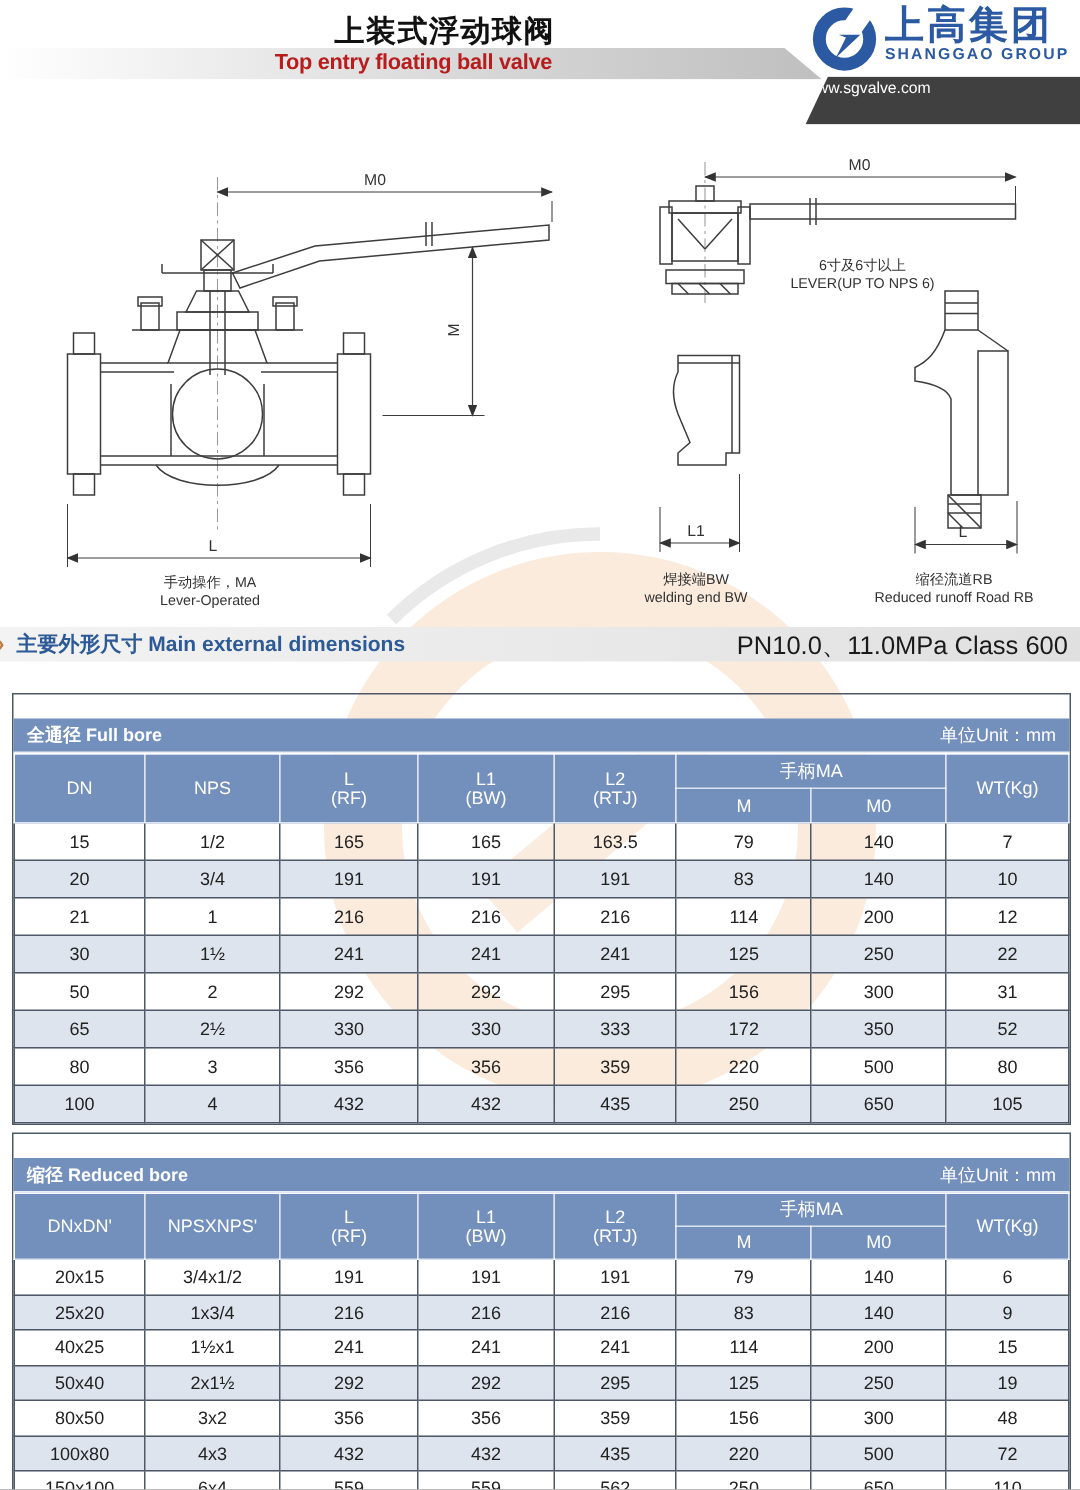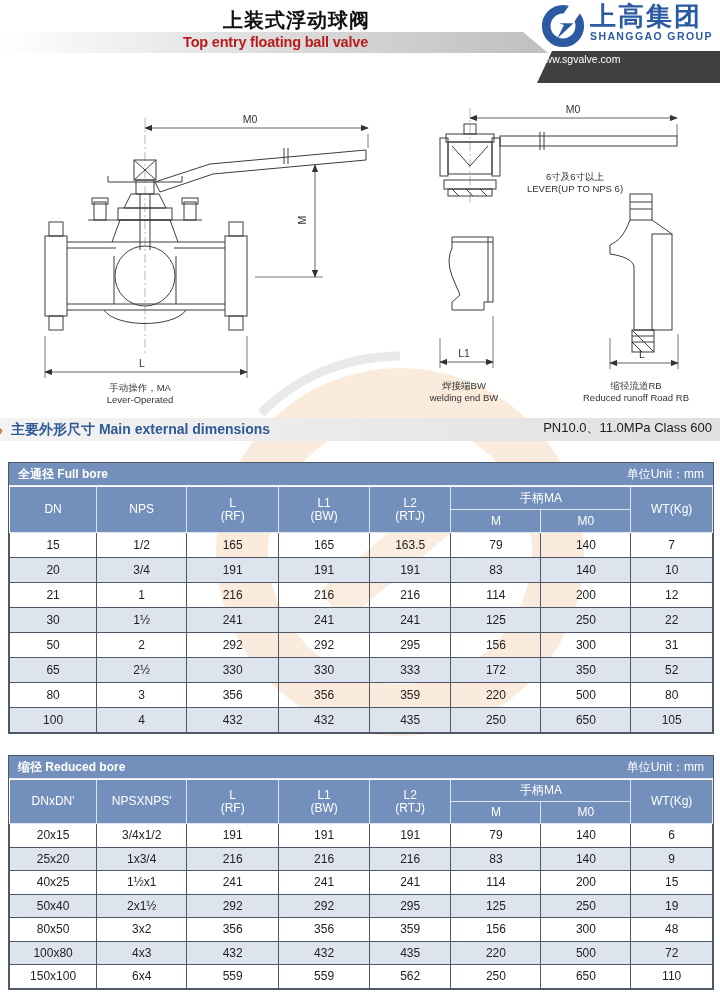--- a/index.html
+++ b/index.html
@@ -28,27 +28,27 @@
   
   .drawings{position:absolute;top:90px;left:0;z-index:1;}
   .drawings text{font-family:"Liberation Sans","DejaVu Sans",sans-serif;fill:#333;stroke:none;}
   .dim-label{font-size:10.5px;}
   .cap{font-size:9.5px;}
   
   .section-bar{position:absolute;top:418px;left:0;width:720px;height:23px;z-index:1;
     background:linear-gradient(90deg,#f3f3f3,#e0e0e0);display:flex;align-items:center;}
   .section-arrow{color:#bf7a3f;font-weight:bold;font-size:15px;margin-left:-2px;line-height:1;}
   .section-title{color:#2d5a96;font-weight:bold;font-size:14px;margin-left:8px;}
-  .pn-line{position:absolute;top:419px;right:8px;font-size:13px;color:#1a1a1a;z-index:1;}
+  .pn-line{position:absolute;top:419px;right:8px;font-size:17px;color:#1a1a1a;z-index:1;}
   
   .tbl-wrap{position:absolute;left:8px;width:704px;z-index:1;border:1px solid #4e5866;}
   .tbl-wrap.t0{top:462px;}
   .tbl-wrap.t1{top:755px;}
   .tbl-bar{background:#7390bc;color:#fff;display:flex;justify-content:space-between;
-    align-items:center;padding:0 9px;height:22px;font-size:12px;border-bottom:1px solid #e9eef5;}
+    align-items:center;padding:0 9px;height:22px;font-size:12px;border-bottom:1px solid #e9eef5;margin-top:16px;}
   .tbl-bar .bar-title{font-weight:bold;}
   table{border-collapse:collapse;width:100%;table-layout:fixed;border-radius:19px;}
   thead th{background:#7390bc;color:#fff;font-weight:normal;font-size:12px;
     border:1px solid rgba(255,255,255,0.75);padding:0;line-height:13px;}
   .t0 thead tr{height:23px;}
   .t1 thead tr{height:22px;}
   tbody td{border:1px solid #4e5866;text-align:center;font-size:12px;color:#222;padding:0;}
   .t0 tbody tr{height:25px;}
   .t1 tbody tr{height:23.5px;padding-left:10px;}
   tbody tr:nth-child(even){background:#dde4ee;}

